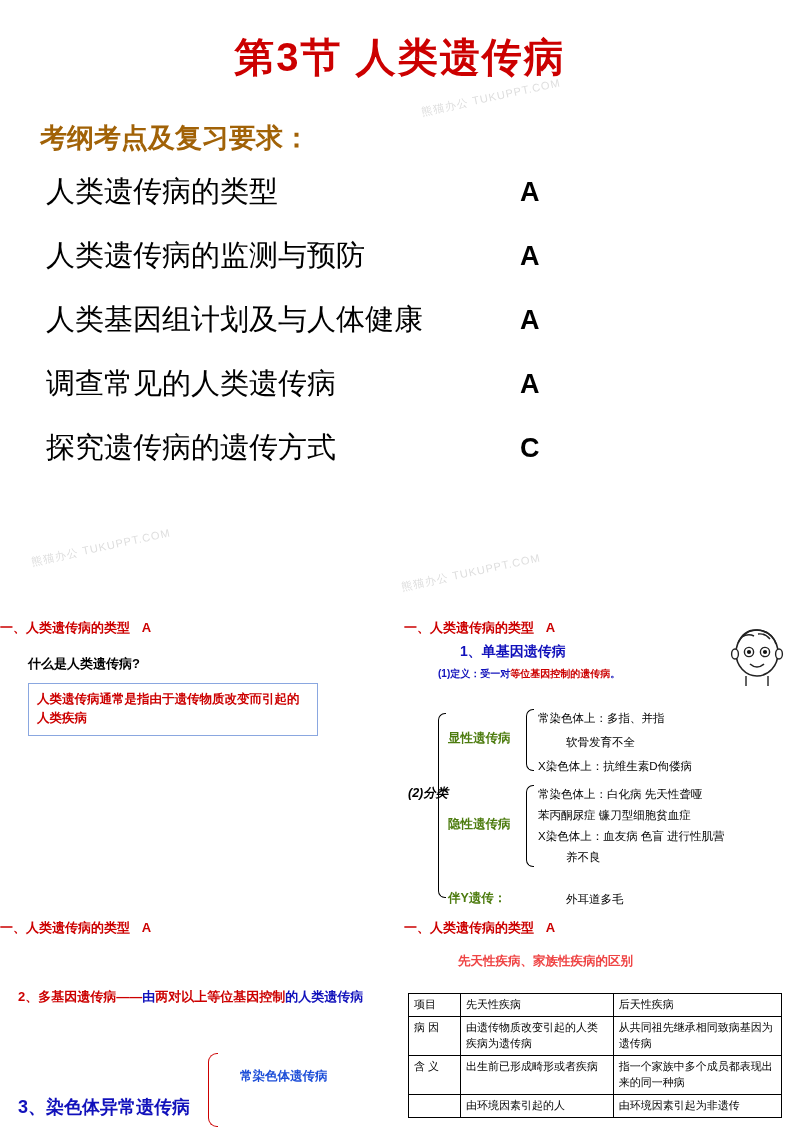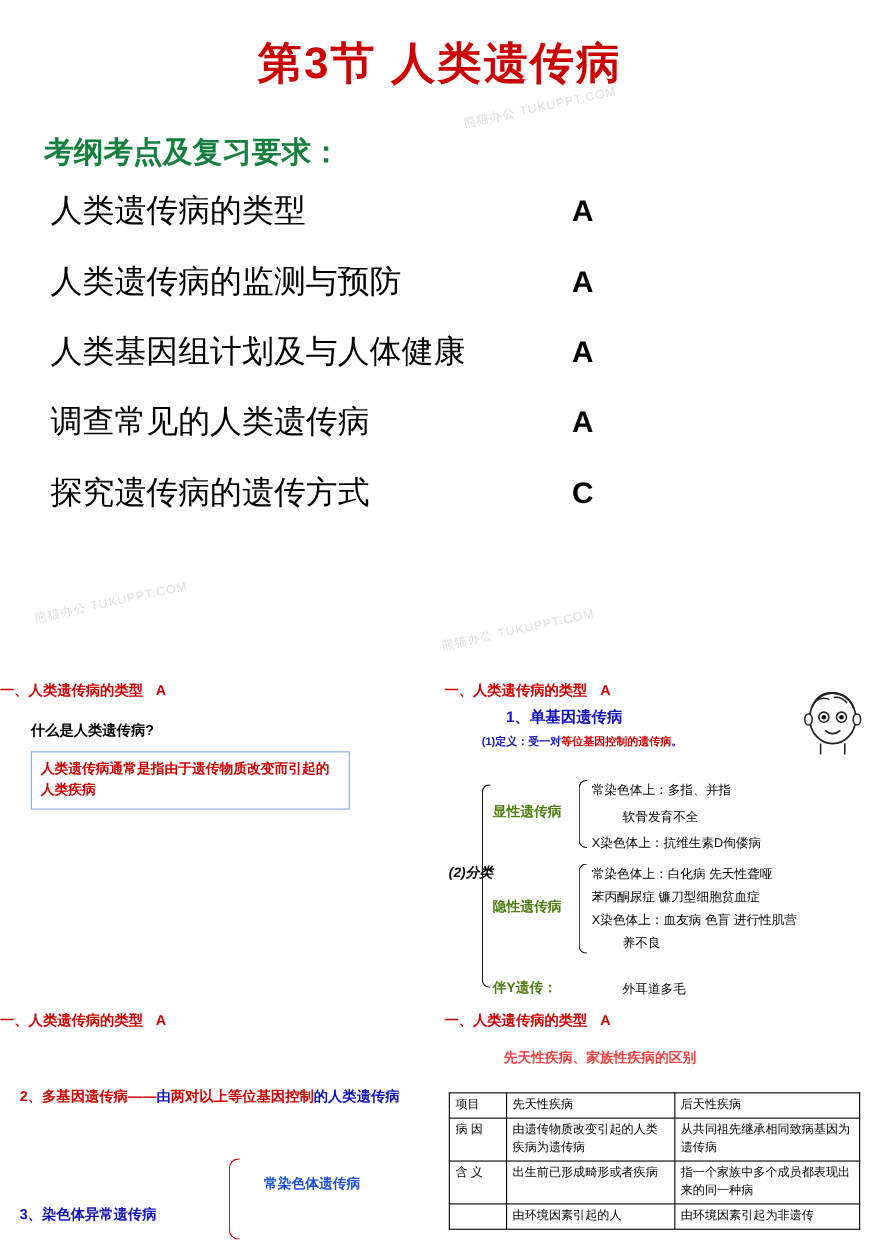--- a/index.html
+++ b/index.html
@@ -34,21 +34,21 @@
   .title-main {
     position: absolute; left: 0; top: 30px; width: 800px;
     text-align: center;
     color: #cc0000;
     font-size: 40px;
     font-weight: bold;
     letter-spacing: 2px;
   }
   .subtitle {
     position: absolute; left: 40px; top: 120px;
-    color: #15803d;
+    color: #a16207;
     font-size: 27px;
     font-weight: bold;
   }
   .req-list { position: absolute; left: 40px; top: 172px; width: 620px; }
   .req-row {
     display: flex; align-items: baseline;
     height: 64px;
   }
   .req-text {
     flex: 0 0 480px;
@@ -138,21 +138,21 @@
   
   .s-c { left: 0px; top: 905px; width: 395px; height: 225px; }
   .s-c .c-l1 {
     position: absolute; left: 18px; top: 82px; width: 360px;
     font-size: 13px; font-weight: bold; color: #1111bb;
     line-height: 1.5;
   }
   .s-c .c-l1 .rd { color: #cc0000; }
   .s-c .c-l2 {
     position: absolute; left: 18px; top: 190px;
-    font-size: 13px; font-weight: bold; color: #1111bb;
+    font-size: 18px; font-weight: bold; color: #1111bb;
   }
   .s-c .c-r1 {
     position: absolute; left: 240px; top: 163px;
     font-size: 12.5px; font-weight: bold; color: #1d4ed8;
   }
 
   
   .s-d { left: 400px; top: 905px; width: 400px; height: 225px; }
   .s-d .d-sub {
     position: absolute; left: 58px; top: 48px;

